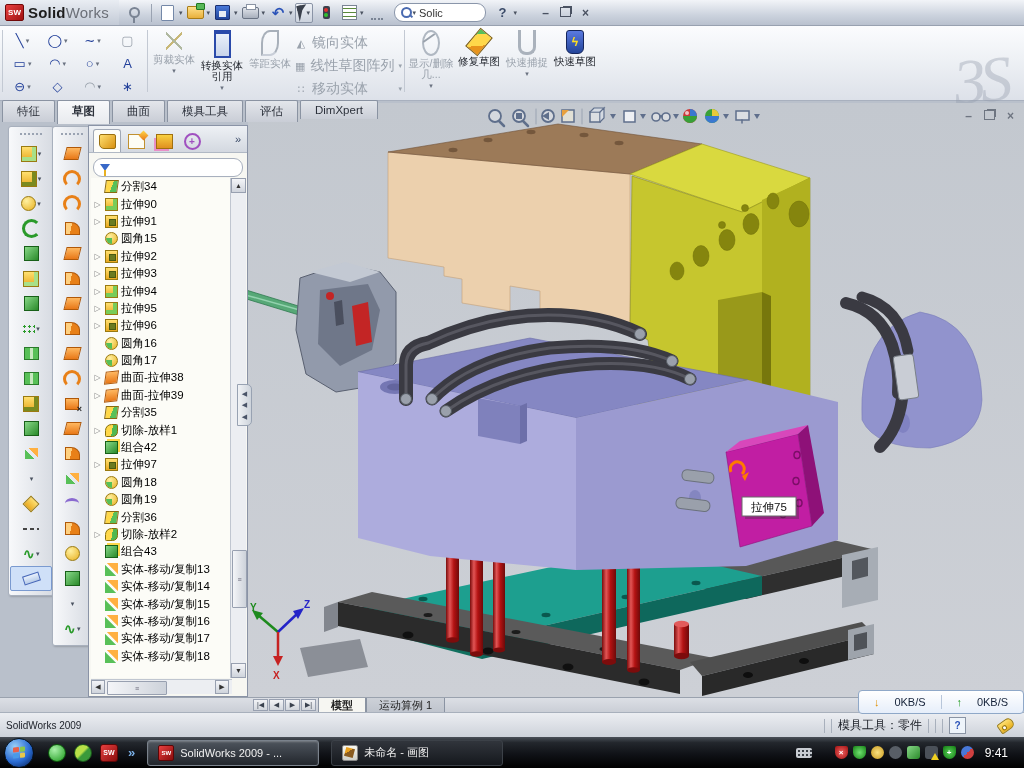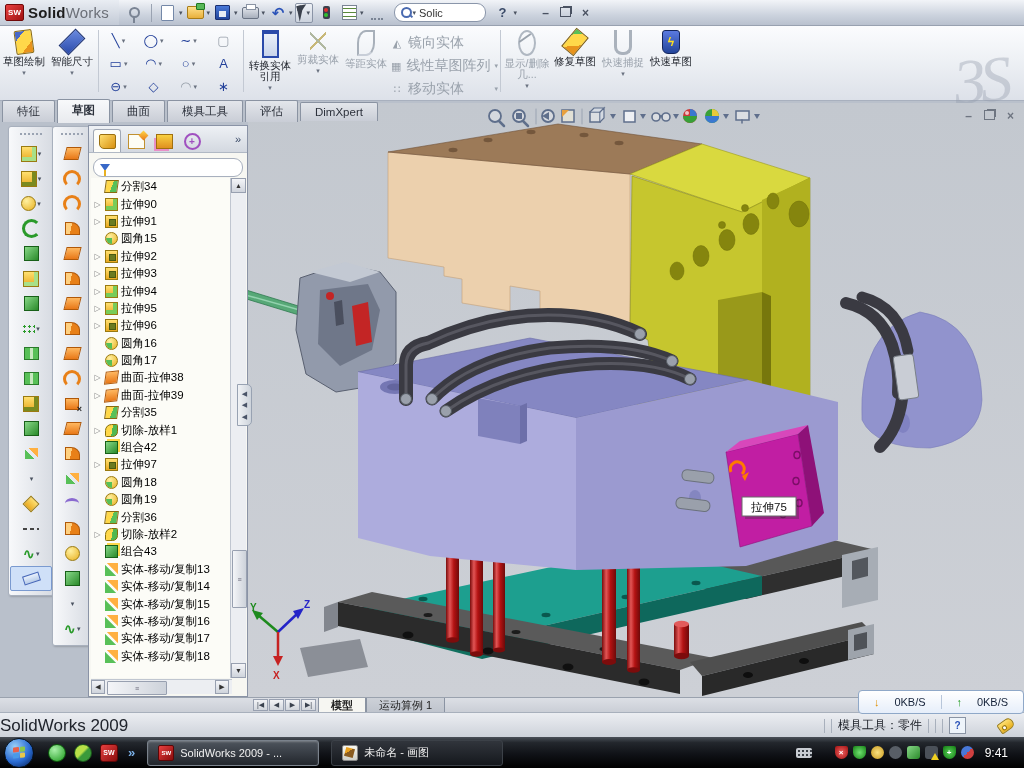--- a/index.html
+++ b/index.html
@@ -77,21 +77,21 @@
   .ecell .edd{font-size:7px;color:#6a7280;}
   #stackcol{display:flex;flex-direction:column;gap:5px;padding-top:8px;width:108px;}
   .srow{display:flex;align-items:center;gap:4px;}
   .srow .sic{font-size:11px;color:#9aa2ac;width:14px;text-align:center;}
   .srow .slab{font-size:14px;color:#9aa2ac;white-space:nowrap;}
   .srow .sdd{font-size:7px;color:#9aa2ac;margin-left:auto;}
   #watermark{position:absolute;right:18px;top:18px;font-family:"Liberation Serif",serif;font-style:italic;
     font-size:64px;color:rgba(148,156,170,.38);transform:rotate(-6deg);letter-spacing:-6px;}
 
   
-  #cmdtabs{position:absolute;left:2px;top:100px;height:22px;display:flex;align-items:center;z-index:5;}
+  #cmdtabs{position:absolute;left:2px;top:100px;height:22px;display:flex;align-items:flex-start;z-index:5;}
   .ctab{font-size:11.5px;color:#2c313b;padding:3px 14px 3px;border:1px solid #8a93a2;border-bottom:none;
     background:linear-gradient(#e3e6eb,#c9cdd6);margin-right:2px;border-radius:2px 2px 0 0;}
   .ctab.active{background:linear-gradient(#f8f9fb,#e8eaee);padding-bottom:5px;font-weight:bold;}
 
   
   .vtb{position:absolute;background:linear-gradient(90deg,#f8f9fb,#d7dbe2);border:1px solid #a8b0bd;border-radius:3px;
     box-shadow:1px 1px 2px rgba(0,0,0,.18);padding:6px 2px 4px;display:flex;flex-direction:column;align-items:center;}
   .vtb:before{content:"";width:22px;height:3px;border-top:2px dotted #9aa3b2;margin-bottom:3px;}
   #vtb1{left:8px;top:126px;width:40px;}
   #vtb2{left:52px;top:126px;width:34px;}
@@ -177,21 +177,21 @@
   
   #bstrip{position:absolute;left:0;top:697px;width:1024px;height:15px;background:linear-gradient(#dcdfe5,#c9cdd5);border-top:1px solid #9aa2ae;}
   #bstrip .navs{position:absolute;left:253px;top:1px;display:flex;gap:1px;}
   .navb{width:15px;height:12px;background:linear-gradient(#f2f3f6,#d2d6dd);border:1px solid #98a0b0;font-size:7px;color:#3a424f;display:flex;align-items:center;justify-content:center;box-sizing:border-box;}
   #btabs{position:absolute;left:318px;top:0px;display:flex;}
   .btab{font-size:11px;color:#222;padding:0px 12px;height:14px;line-height:14px;border:1px solid #8a93a2;border-top:none;background:linear-gradient(#cdd1d8,#bfc4cd);}
   .btab.active{background:#f6f6f2;font-weight:bold;}
 
   
   #statusbar{position:absolute;left:0;top:712px;width:1024px;height:25px;background:linear-gradient(#eceef2,#ccd1d9);border-top:1px solid #a8b0bc;display:flex;align-items:center;}
-  #statusbar .app{font-size:17px;color:#20242c;}
+  #statusbar .app{font-size:10px;color:#20242c;margin-left:6px;}
   #statusbar .right{margin-left:auto;display:flex;align-items:center;gap:6px;margin-right:10px;}
   .ssep{width:1px;height:14px;background:#a8b0bc;}
   #statusbar .edit{font-size:12px;color:#20242c;}
   .ic-q{width:15px;height:15px;border:1px solid #8a94a4;background:#eef4fa;color:#2a52b8;font-size:10px;font-weight:bold;display:flex;align-items:center;justify-content:center;}
   .ic-tag{width:14px;height:9px;background:linear-gradient(#ffe070,#e8b020);border:1px solid #9a7a10;border-radius:2px 5px 5px 2px;transform:rotate(-35deg);position:relative;margin-left:26px;}
   .ic-tag:after{content:"";position:absolute;left:2px;top:3px;width:3px;height:3px;border-radius:50%;background:#fff;border:1px solid #9a7a10;}
 
   
   #taskbar{position:absolute;left:0;top:737px;width:1024px;height:31px;
     background:linear-gradient(#4a5058 0%,#23272d 18%,#101217 55%,#000 100%);display:flex;align-items:center;}
@@ -289,32 +289,20 @@
         <span class="qdd">▾</span>
       <span style="width:14px"></span>
       <span class="winbtn">–</span>
       <span class="winbtn"><span class="ic-restore"></span></span>
       <span class="winbtn">×</span>
     </div>
   </div>
 
   <div id="ribbon">
     <div class="inner">
-      <div id="grpA" style="display:flex">
-          <div class="rbtn">
-            <span class="ric ric-sketch-draw"></span>
-            <span class="rlab">草图绘制</span>
-            <span class="rdd">▾</span>
-          </div>
-          <div class="rbtn">
-            <span class="ric ric-smart-dimension"></span>
-            <span class="rlab">智能尺寸</span>
-            <span class="rdd">▾</span>
-          </div>
-        </div>
       <div class="rsep"></div>
       <div id="entitygrid">
           <div class="ecell">
             <span class="glyph">╲</span>
             <span class="edd">▾</span>
           </div>
           <div class="ecell">
             <span class="glyph">◯</span>
             <span class="edd">▾</span>
           </div>
@@ -350,28 +338,28 @@
           <div class="ecell dis">
             <span class="glyph">◠</span>
             <span class="edd">▾</span>
           </div>
           <div class="ecell">
             <span class="glyph">∗</span>
           </div>
         </div>
       <div class="rsep"></div>
       <div id="grpB" style="display:flex">
+          <div class="rbtn dis">
+            <span class="ric ric-trim-entities"></span>
+            <span class="rlab">剪裁实体</span>
+            <span class="rdd">▾</span>
+          </div>
           <div class="rbtn">
             <span class="ric ric-convert-entities"></span>
             <span class="rlab">转换实体引用</span>
-            <span class="rdd">▾</span>
-          </div>
-          <div class="rbtn dis">
-            <span class="ric ric-trim-entities"></span>
-            <span class="rlab">剪裁实体</span>
             <span class="rdd">▾</span>
           </div>
           <div class="rbtn dis">
             <span class="ric ric-offset-entities"></span>
             <span class="rlab">等距实体</span>
           </div>
         </div>
       <div id="stackcol">
           <div class="srow">
             <span class="sic">◭</span>

